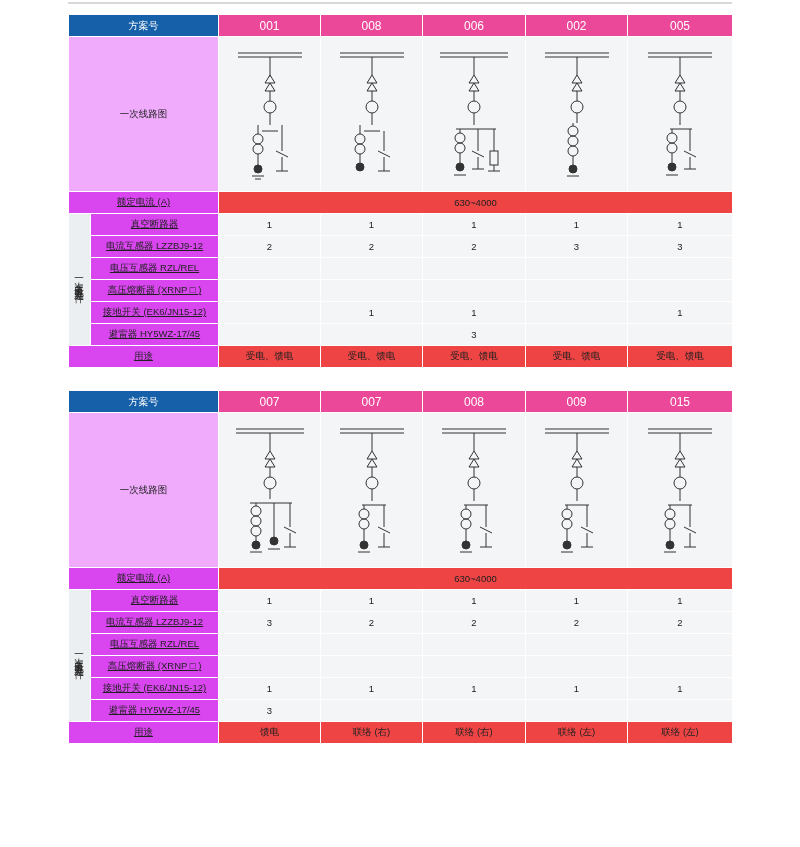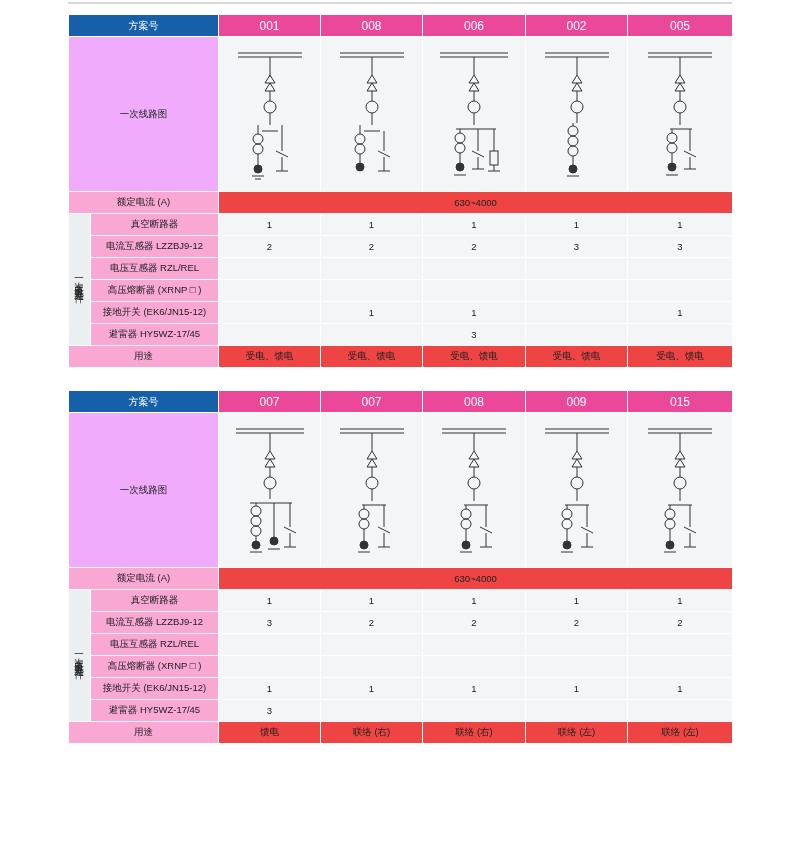--- a/index.html
+++ b/index.html
@@ -57,25 +57,26 @@
   }
   .hdr-num {
     background: #ec4899;
     color: #fff;
     font-size: 12px;
     height: 22px;
     font-weight: normal;
     border-left: 1px solid #fff;
   }
   .rowlabel {
-    background: #f9a8d4;
+    background: #d946ef;
     text-align: left;
     padding-left: 10px;
     font-size: 9.5px;
     white-space: nowrap;
+    text-decoration: underline;
   }
   .rowlabel-indent { padding-left: 22px; }
   .vert-label {
     background: #eceff1;
     width: 22px;
     font-size: 9.5px;
     line-height: 11px;
   }
   .vert-inner {
     writing-mode: vertical-rl;

